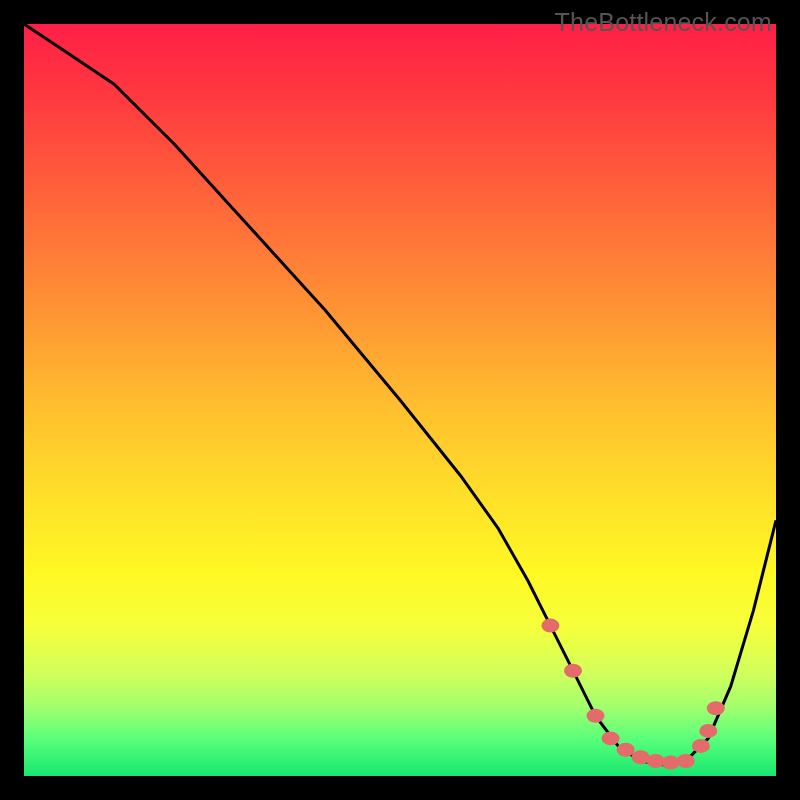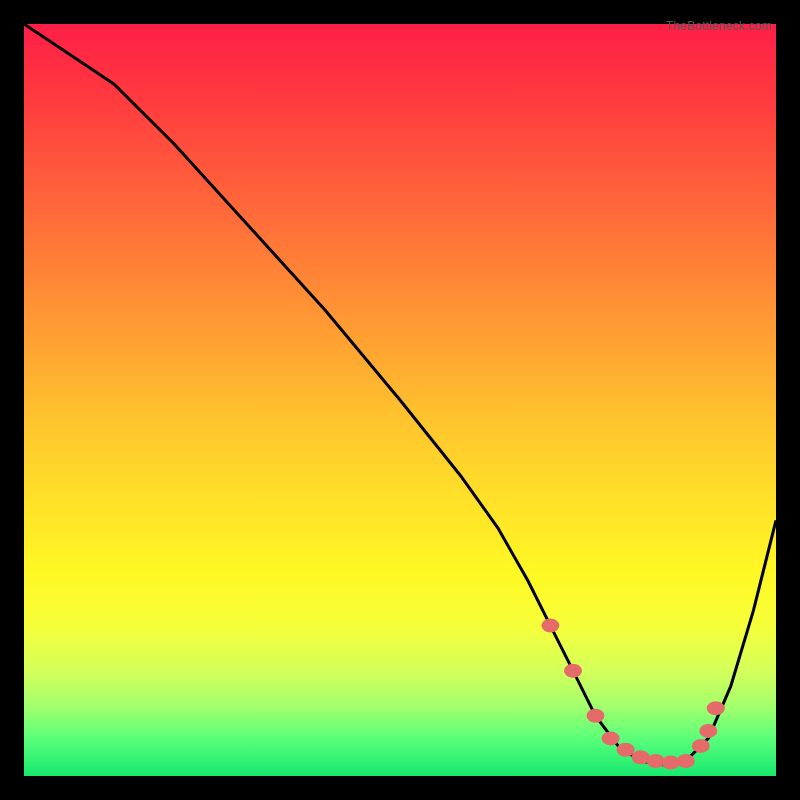--- a/index.html
+++ b/index.html
@@ -35,24 +35,24 @@
       #fff824 73%,
       #f6ff3a 80%,
       #d4ff5a 86%,
       #9fff6e 91%,
       #5aff7a 95%,
       #17e86f 100%
     );
   }
   .watermark {
     position: absolute;
-    top: 19px;
+    top: 8px;
     right: 28px;
     color: #555;
-    font-size: 12px;
+    font-size: 25px;
     font-weight: 500;
     letter-spacing: 0.2px;
     user-select: none;
   }
   svg.curve {
     position: absolute;
     left: 0;
     top: 0;
     width: 752px;
     height: 752px;

